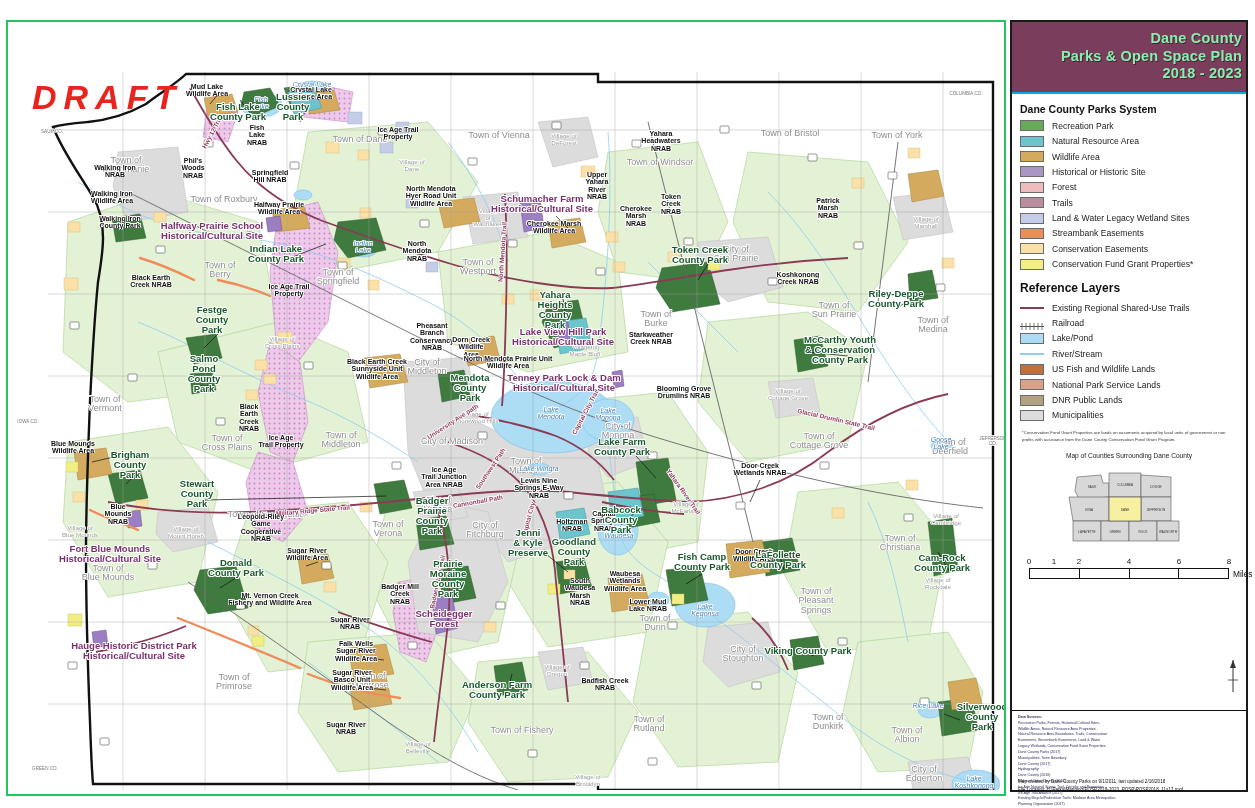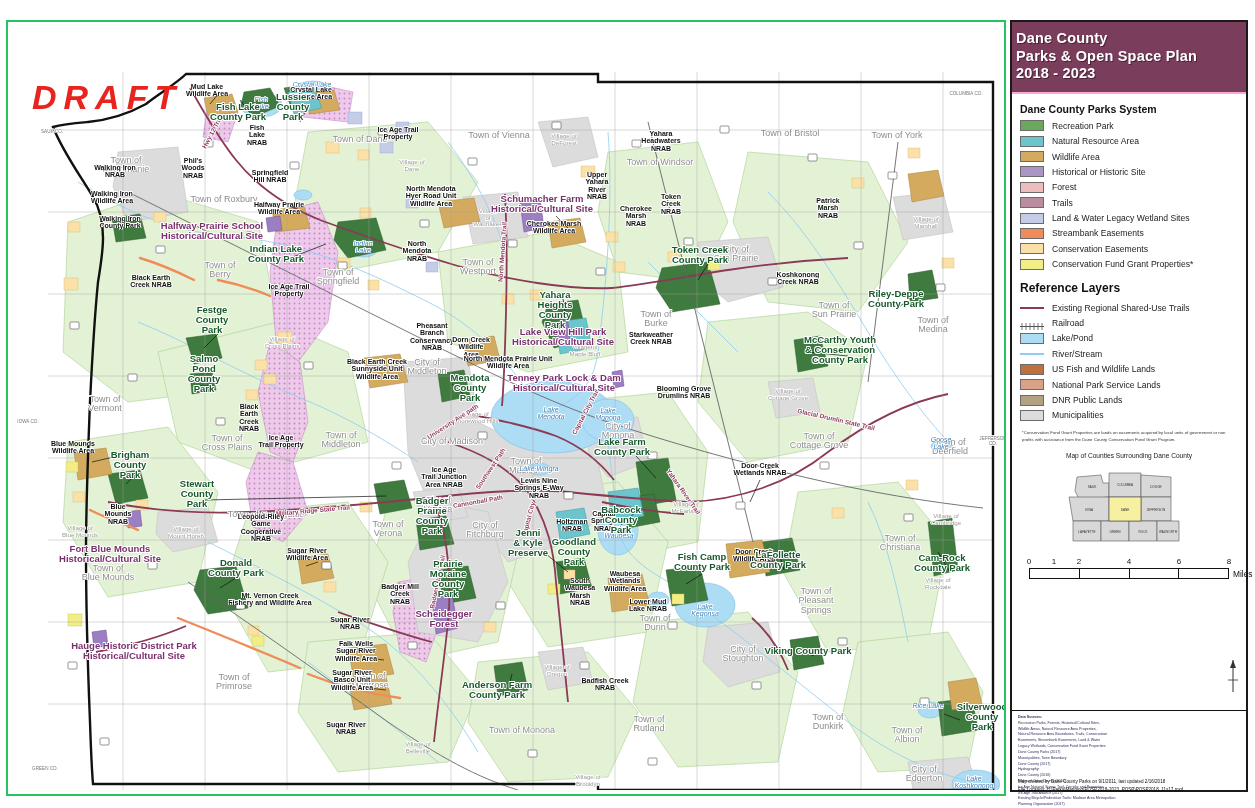--- a/index.html
+++ b/index.html
@@ -21,21 +21,21 @@
   .lbl-town-sm{color:#9a9a9a;font-size:6.2px;font-weight:normal;}
   .lbl-lake{color:#3f7fb5;font-size:7px;font-weight:normal;font-style:italic;}
   .lbl-trail{color:#8f3a5e;font-size:6.4px;font-weight:bold;}
   .lbl-cocorner{color:#777;font-size:4.6px;font-weight:normal;}
 
   #draft{position:absolute;left:24px;top:56px;font-size:34px;font-weight:bold;font-style:italic;
          color:#e8241f;letter-spacing:7px;font-family:"Liberation Sans",sans-serif;}
 
   
   #side{position:absolute;left:1010px;top:20px;width:238px;height:772px;border:2px solid #1a1a1a;background:#fff;box-sizing:border-box;}
-  #title-box{background:#7b3d5c;color:#ffffff;text-align:left;padding:8px 4px 9px;border-bottom:2px solid #f9a8d4;}
+  #title-box{background:#7b3d5c;color:#86efac;text-align:right;padding:8px 4px 9px;border-bottom:2px solid #0ea5e9;}
   #title-box div{font-size:14.5px;font-weight:bold;line-height:1.22;letter-spacing:.2px;
      text-shadow:1px 1px 0 #4a2137;}
   #legend{padding:6px 8px 0 8px;}
   .leg-head{font-size:10.5px;font-weight:bold;color:#111;margin:3px 0 3px 0;}
   .leg-head.big{font-size:12px;margin-top:9px;margin-bottom:5px;}
   .leg-row{display:flex;align-items:center;height:15.4px;}
   .sw{width:24px;height:11px;border:1px solid #6b6b6b;margin-right:8px;flex:0 0 auto;box-sizing:border-box;}
   .leg-txt{font-size:8.6px;color:#1a1a1a;}
   .lineSw{width:24px;height:11px;margin-right:8px;flex:0 0 auto;position:relative;}
   .lineSw i{position:absolute;left:0;right:0;top:5px;height:2px;display:block;}
@@ -469,21 +469,21 @@
 Dunn</div>
           <div class="lbl lbl-town" style="left: 808px; top: 579px; transform: translate(-50%, -50%);">Town of
 Pleasant
 Springs</div>
           <div class="lbl lbl-town" style="left: 892px; top: 521px; transform: translate(-50%, -50%);">Town of
 Christiana</div>
           <div class="lbl lbl-town" style="left: 226px; top: 660px; transform: translate(-50%, -50%);">Town of
 Primrose</div>
           <div class="lbl lbl-town" style="left: 362px; top: 659px; transform: translate(-50%, -50%);">Town of
 Montrose</div>
-          <div class="lbl lbl-town" style="left: 514px; top: 709px; transform: translate(-50%, -50%);">Town of Monona</div>
+          <div class="lbl lbl-town" style="left: 514px; top: 709px; transform: translate(-50%, -50%);">Town of Fishery</div>
           <div class="lbl lbl-town" style="left: 641px; top: 702px; transform: translate(-50%, -50%);">Town of
 Rutland</div>
           <div class="lbl lbl-town" style="left: 820px; top: 700px; transform: translate(-50%, -50%);">Town of
 Dunkirk</div>
           <div class="lbl lbl-town" style="left: 899px; top: 713px; transform: translate(-50%, -50%);">Town of
 Albion</div>
           <div class="lbl lbl-town" style="left: 916px; top: 752px; transform: translate(-50%, -50%);">City of
 Edgerton</div>
           <div class="lbl lbl-town" style="left: 735px; top: 632px; transform: translate(-50%, -50%);">City of
 Stoughton</div>

